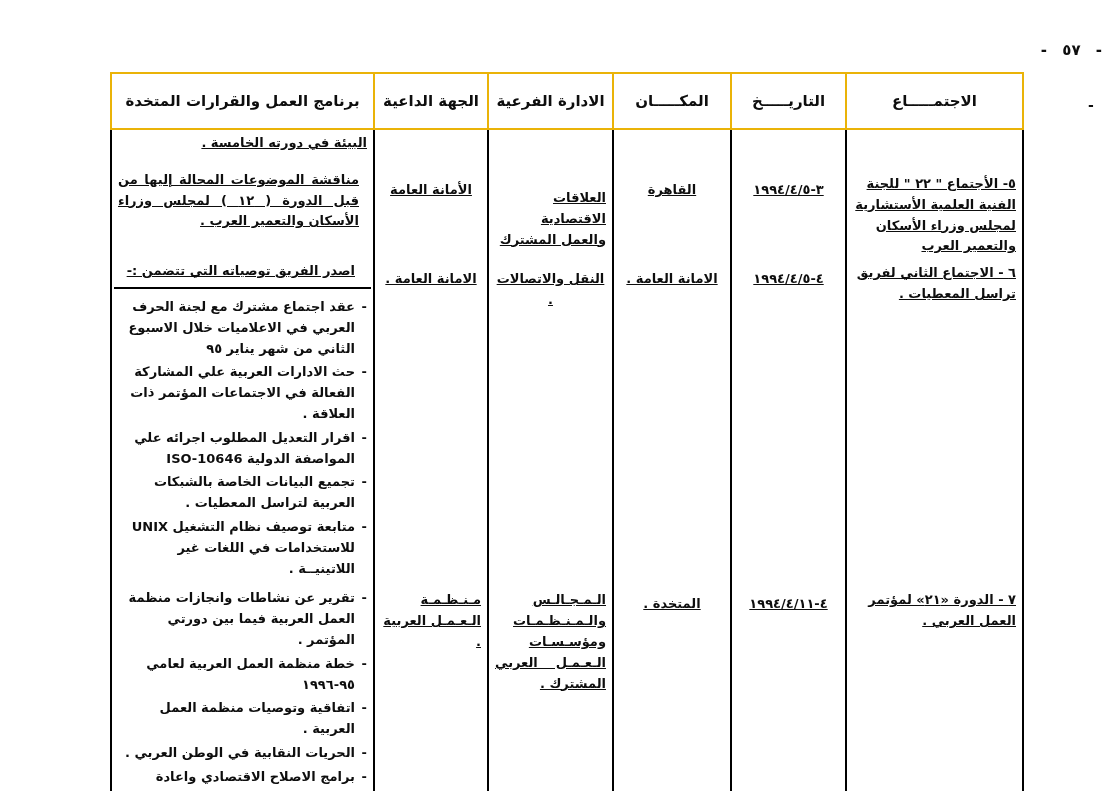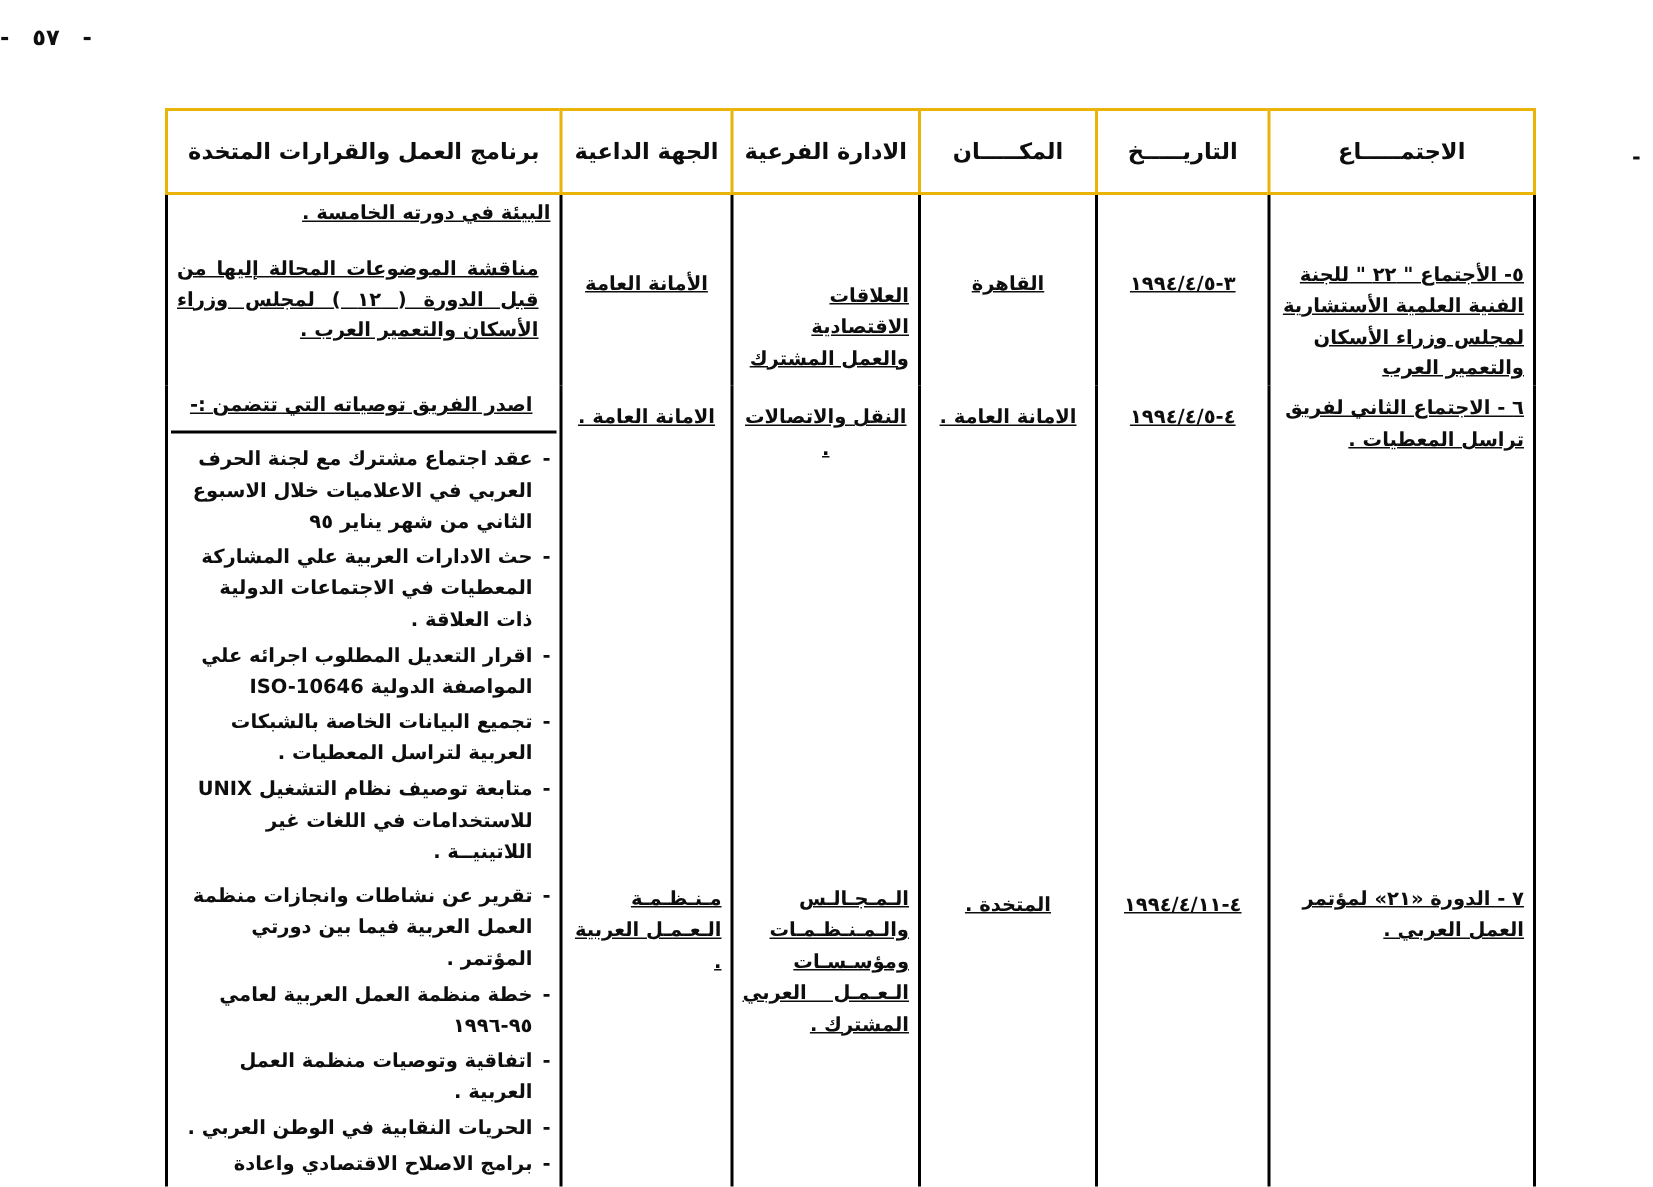--- a/index.html
+++ b/index.html
@@ -3,22 +3,22 @@
 <meta charset="utf-8">
 <style>
   html,body{margin:0;padding:0;}
   body{
     width:1102px;height:791px;position:relative;
     background:#ffffff;color:#0e0e0e;
     font-family:"DejaVu Sans", sans-serif;font-weight:700;
     overflow:hidden;
   }
   .page-number{
-    position:absolute;top:16px;left:0;width:100%;
-    text-align:left;font-size:15px;word-spacing:10px;letter-spacing:1px;
+    position:absolute;top:41px;left:0;width:100%;
+    text-align:right;font-size:15px;word-spacing:10px;letter-spacing:1px;
   }
   .margin-mark{
     position:absolute;top:97px;left:1088px;font-size:14px;
   }
   table.doc-table{
     position:absolute;top:72px;left:110px;width:912px;
     border-collapse:collapse;direction:rtl;table-layout:fixed;
     border:2px solid #000;
   }
   th{
@@ -117,21 +117,21 @@
       </td>
       <td class="c-prog">
         <div class="blk prog-intro">اصدر الفريق توصياته التي تتضمن :-</div>
         <div class="rule"></div>
         <div class="bullet">
           <span class="dash">-</span>
           <span class="txt">عقد اجتماع مشترك مع لجنة الحرف العربي في الاعلاميات خلال الاسبوع الثاني من شهر يناير ٩٥</span>
         </div>
         <div class="bullet">
           <span class="dash">-</span>
-          <span class="txt">حث الادارات العربية علي المشاركة المعطيات في الاجتماعات الدولية ذات العلاقة .</span>
+          <span class="txt">حث الادارات العربية علي المشاركة الفعالة في الاجتماعات المؤتمر ذات العلاقة .</span>
         </div>
         <div class="bullet">
           <span class="dash">-</span>
           <span class="txt">اقرار التعديل المطلوب اجرائه علي المواصفة الدولية ISO-10646</span>
         </div>
         <div class="bullet">
           <span class="dash">-</span>
           <span class="txt">تجميع البيانات الخاصة بالشبكات العربية لتراسل المعطيات .</span>
         </div>
         <div class="bullet">

